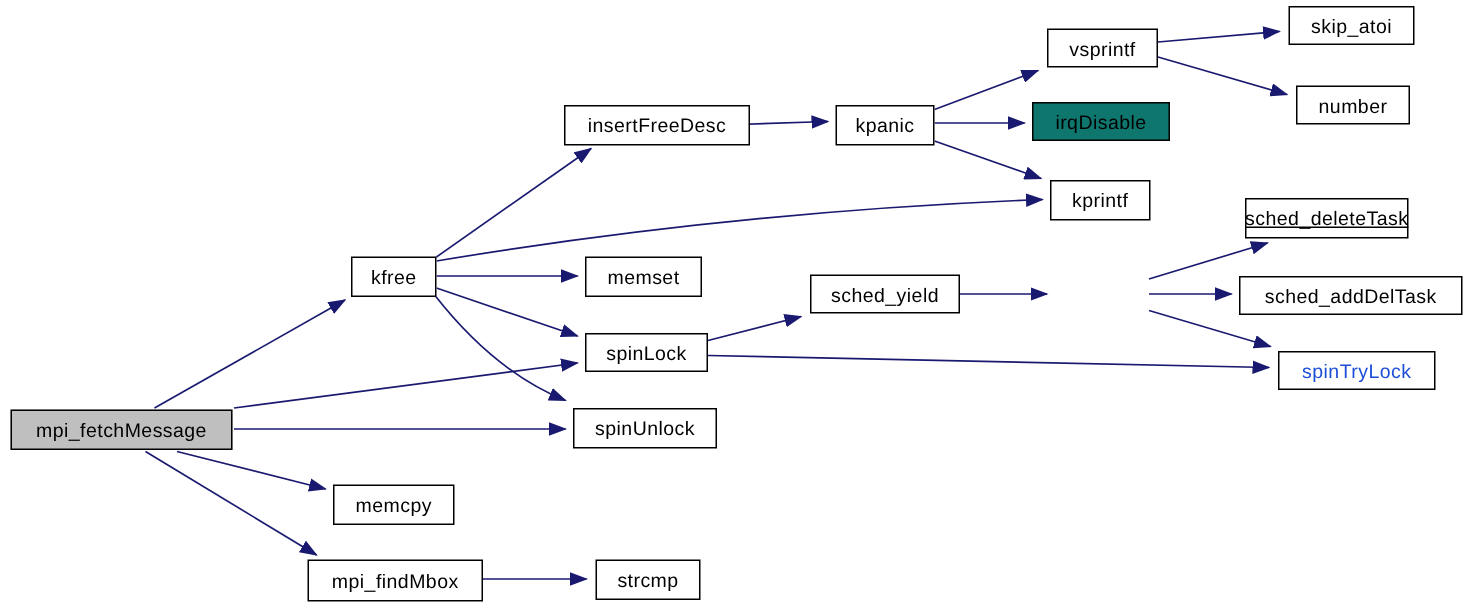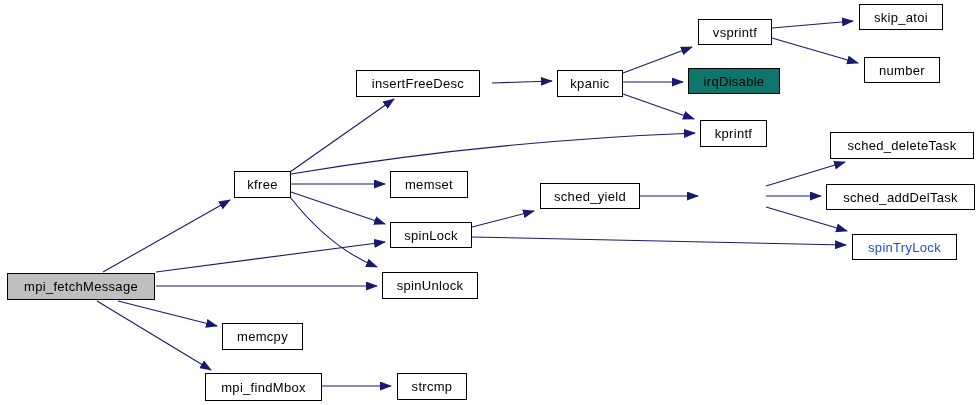--- a/index.html
+++ b/index.html
@@ -72,21 +72,21 @@
       <path d="M472,227 L534,211" fill="none" stroke="#191970" stroke-width="1.1" marker-end="url(#arrowhead)"></path>
       <path d="M472,237 L846,245" fill="none" stroke="#191970" stroke-width="1.1" marker-end="url(#arrowhead)"></path>
       <path d="M322,386 L391,386" fill="none" stroke="#191970" stroke-width="1.1" marker-end="url(#arrowhead)"></path>
     </svg>
     <div class="node highlight" style="left: 7px; top: 273px; width: 148px; height: 27px; border-color: rgb(0, 0, 0); background: rgb(191, 191, 191); color: rgb(0, 0, 0);">
       <span>mpi_fetchMessage</span>
     </div>
     <div class="node" style="left: 234px; top: 171px; width: 57px; height: 27px; border-color: rgb(0, 0, 0); background: rgb(255, 255, 255); color: rgb(0, 0, 0); text-align: center;">
       <span>kfree</span>
     </div>
-    <div class="node" style="left: 356px; top: 70px; width: 124px; height: 27px; border-color: rgb(0, 0, 0); background: rgb(255, 255, 255); color: rgb(0, 0, 0);">
+    <div class="node" style="left: 376px; top: 70px; width: 124px; height: 27px; border-color: rgb(0, 0, 0); background: rgb(255, 255, 255); color: rgb(0, 0, 0);">
       <span>insertFreeDesc</span>
     </div>
     <div class="node" style="left: 557px; top: 70px; width: 66px; height: 27px; border-color: rgb(0, 0, 0); background: rgb(255, 255, 255); color: rgb(0, 0, 0);">
       <span>kpanic</span>
     </div>
     <div class="node" style="left: 698px; top: 19px; width: 74px; height: 26px; border-color: rgb(0, 0, 0); background: rgb(255, 255, 255); color: rgb(0, 0, 0);">
       <span>vsprintf</span>
     </div>
     <div class="node" style="left: 859px; top: 4px; width: 84px; height: 26px; border-color: rgb(0, 0, 0); background: rgb(255, 255, 255); color: rgb(0, 0, 0);">
       <span>skip_atoi</span>
@@ -99,21 +99,21 @@
     </div>
     <div class="node" style="left: 700px; top: 120px; width: 67px; height: 27px; border-color: rgb(0, 0, 0); background: rgb(255, 255, 255); color: rgb(0, 0, 0);">
       <span>kprintf</span>
     </div>
     <div class="node" style="left: 390px; top: 171px; width: 78px; height: 27px; border-color: rgb(0, 0, 0); background: rgb(255, 255, 255); color: rgb(0, 0, 0);">
       <span>memset</span>
     </div>
     <div class="node" style="left: 540px; top: 183px; width: 100px; height: 26px; border-color: rgb(0, 0, 0); background: rgb(255, 255, 255); color: rgb(0, 0, 0);">
       <span>sched_yield</span>
     </div>
-    <div class="node" style="left: 830px; top: 132px; width: 144px; height: 27px; border-color: rgb(0, 0, 0); background: rgb(255, 255, 255); color: rgb(0, 0, 0);">
+    <div class="node" style="left: 830px; top: 132px; width: 109px; height: 27px; border-color: rgb(0, 0, 0); background: rgb(255, 255, 255); color: rgb(0, 0, 0); text-decoration: underline;">
       <span>sched_deleteTask</span>
     </div>
     <div class="node" style="left: 826px; top: 184px; width: 149px; height: 26px; border-color: rgb(0, 0, 0); background: rgb(255, 255, 255); color: rgb(0, 0, 0);">
       <span>sched_addDelTask</span>
     </div>
     <div class="node" style="left: 852px; top: 234px; width: 105px; height: 26px; border-color: rgb(0, 0, 0); background: rgb(255, 255, 255); color: #1d4ed8;">
       <span>spinTryLock</span>
     </div>
     <div class="node" style="left: 390px; top: 222px; width: 82px; height: 26px; border-color: rgb(0, 0, 0); background: rgb(255, 255, 255); color: rgb(0, 0, 0);">
       <span>spinLock</span>

